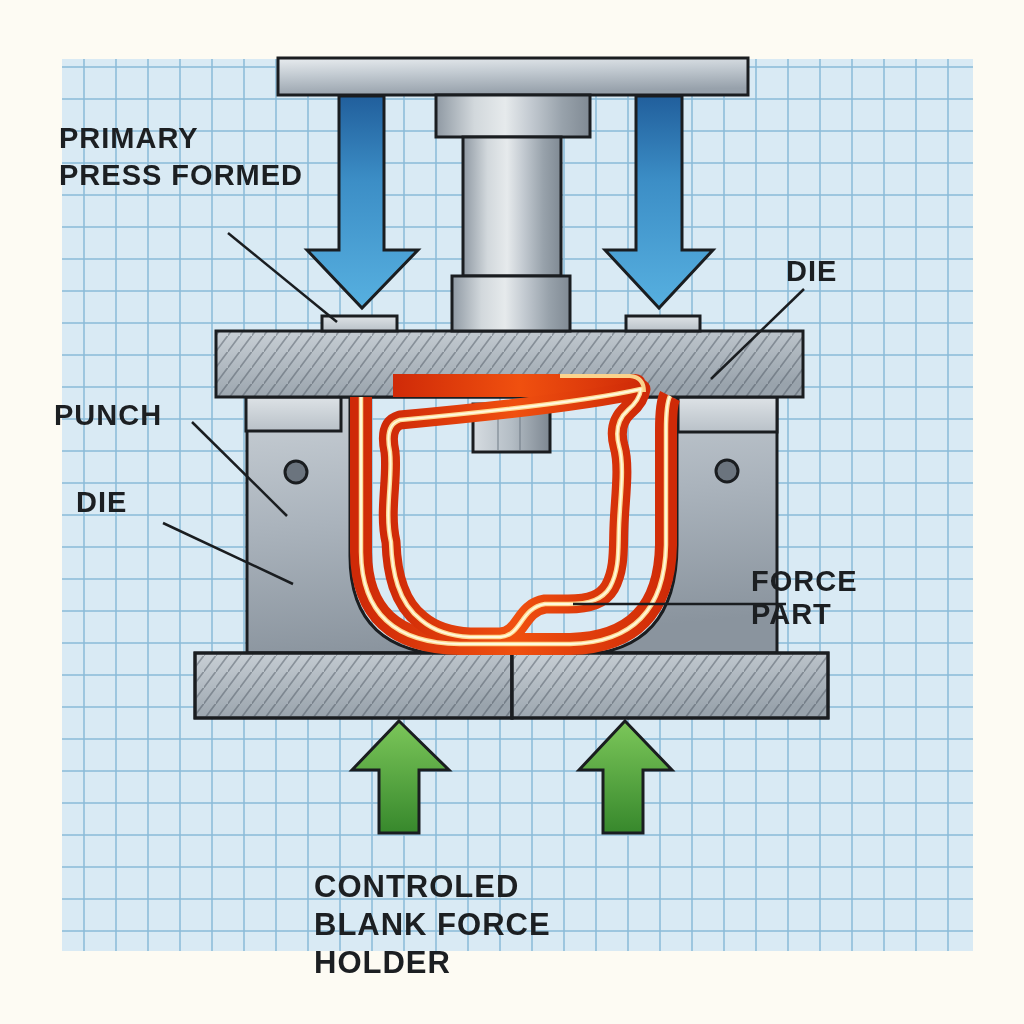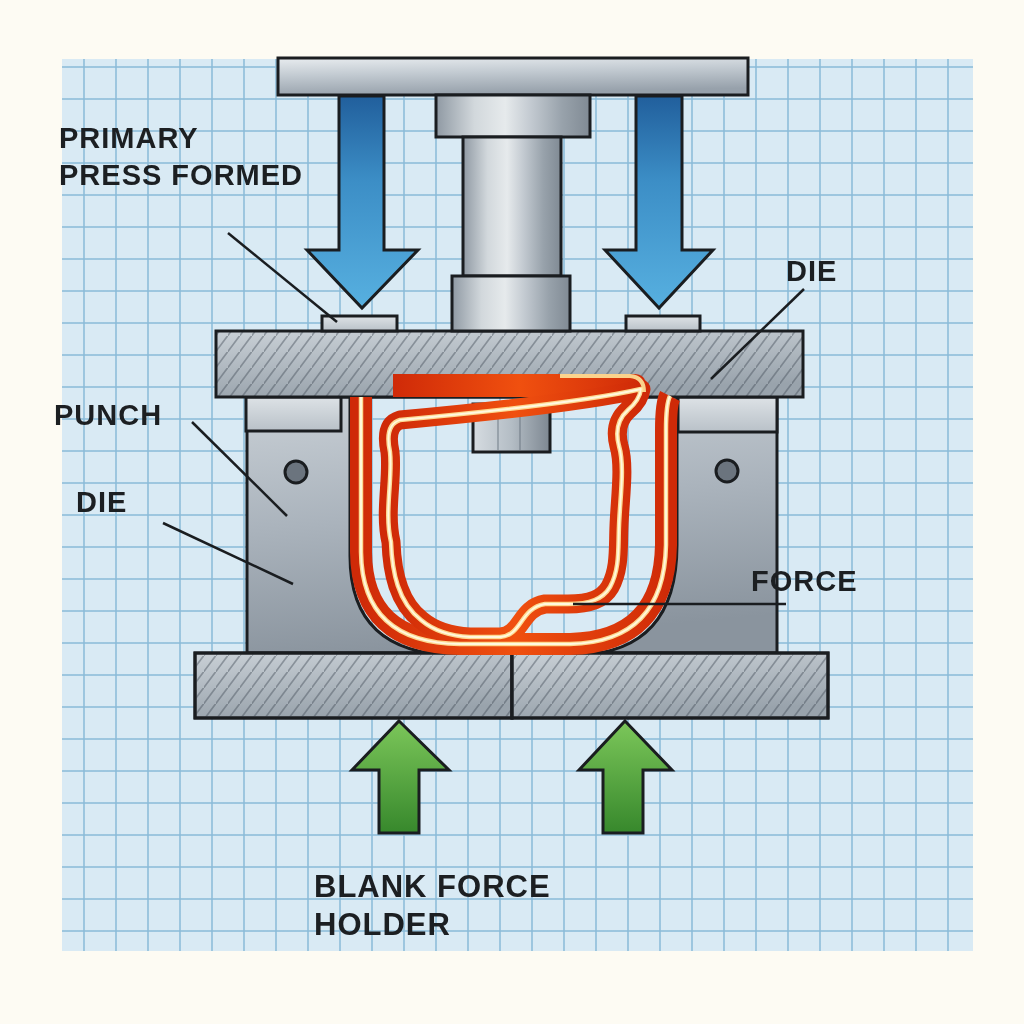--- a/index.html
+++ b/index.html
@@ -176,18 +176,20 @@
 </div>
 
 <div class="label lbl-29" style="left:786px;top:253px;width:100px;">DIE</div>
 
 <div class="label lbl-29" style="left:54px;top:387px;width:200px;margin-top:10px;">PUNCH</div>
 
 <div class="label lbl-29" style="left:76px;top:484px;width:200px;">DIE</div>
 
 <div class="label lbl-33" style="left:751px;top:565px;width:200px;">
   <div>FORCE</div>
+  <div>PART</div>
 </div>
 
 <div class="label lbl-31" style="left:314px;top:868px;width:400px;">
+  <div>CONTROLED</div>
   <div>BLANK FORCE</div>
   <div>HOLDER</div>
 </div>
 
 </body></html>

